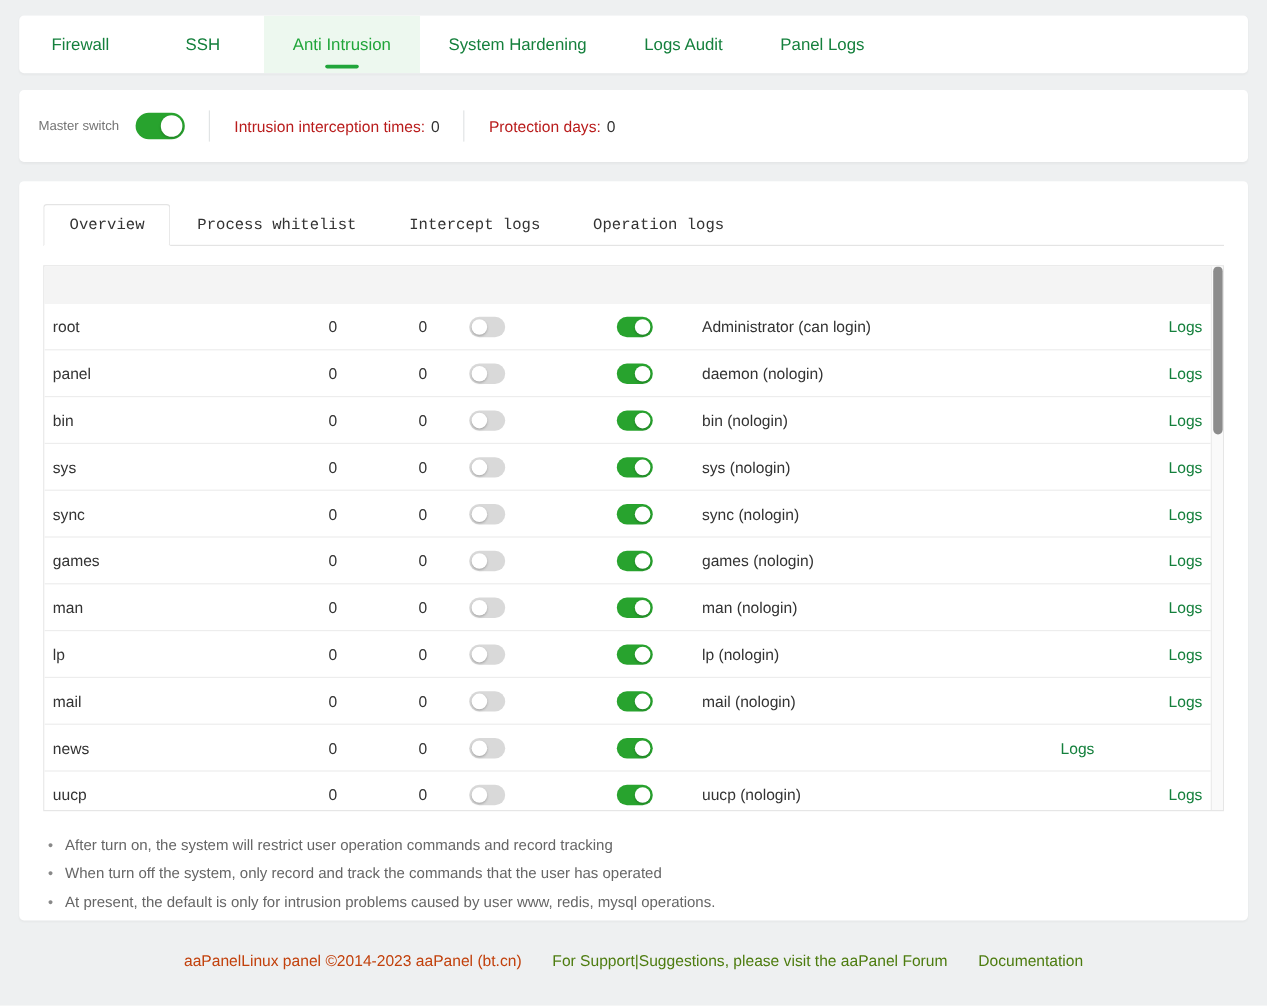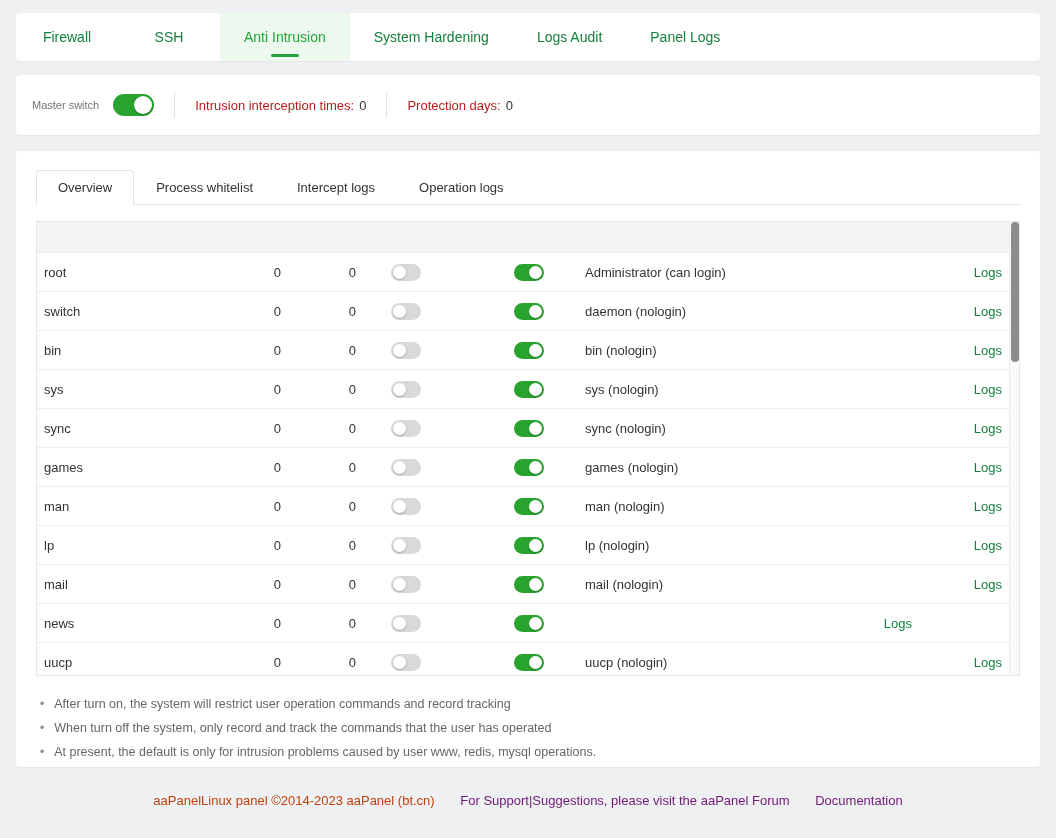--- a/index.html
+++ b/index.html
@@ -35,21 +35,21 @@
   .switch.off { background:#d9d9d9; }
   .switch::after { content:""; position:absolute; background:#fff; border-radius:50%; box-shadow:0 1px 2px rgba(0,0,0,.25); }
   .switch.lg::after { width:18px; height:18px; top:2px; }
   .switch.sm::after { width:13px; height:13px; top:2px; }
   .switch.on::after  { right:2px; }
   .switch.off::after { left:2px; }
 
   
   .main { height:616px; padding:18px 20px; }
   .inner-tabs { display:flex; border-bottom:1px solid #e4e4e4; }
-  .inner-tab { padding:9px 21px; font-size:13px; color:#333; cursor:pointer; position:relative; top:1px; border:1px solid transparent; }
+  .inner-tab { padding:9px 21px; font-size:13px; color:#333; cursor:pointer; position:relative; top:1px; border:1px solid transparent;font-family:Liberation Mono, monospace; }
   .inner-tab.active { background:#fff; border:1px solid #e4e4e4; border-bottom:1px solid #fff; border-radius:3px 3px 0 0; }
 
   
   .table-box { margin-top:16px; height:455px; border:1px solid #e6e6e6; display:flex; overflow:hidden; }
   .table-main { flex:1; overflow:hidden; }
   .thead, .tr { display:grid; grid-template-columns:192px 52px 75px 145px 84px 1fr 90px; align-items:center; }
   .thead { background:#f4f4f4; height:30px; color:#4a4a4a; }
   .thead .th:nth-child(1) { padding-left:7px; }
   .thead .th:nth-child(2), .thead .th:nth-child(3) { text-align:right; }
   .thead .th:nth-child(4) { padding-left:35px; }
@@ -70,21 +70,21 @@
 
   
   .notes { margin-top:16px; }
   .note { display:flex; align-items:baseline; color:#666; font-size:12.5px; line-height:24px; }
   .note-bullet { color:#888; margin:0 10px 0 4px; font-size:12px; }
 
   
   .footer { margin-top:26px; text-align:center; font-size:13px; color:#333; }
   .footer a { text-decoration:none; }
   .footer .copyright { color:#c2410c; }
-  .footer .green-link { color:#701a75; margin-left:22px; cursor:pointer; }
+  .footer .green-link { color:#4d7c0f; margin-left:22px; cursor:pointer; }
 </style>
 </head>
 <body>
 
 <div class="wrap">
 
   <div class="card topbar">
     <div class="top-tab">
         <span>Firewall</span>
 
@@ -163,21 +163,21 @@
             </div>
             <div class="td c-log">
               <span class="switch sm on"></span>
             </div>
             <div class="td c-remark">Administrator (can login)</div>
             <div class="td c-operation">
               <a class="logs-link">Logs</a>
             </div>
           </div>
           <div class="tr">
-            <div class="td c-user">switch</div>
+            <div class="td c-user">panel</div>
             <div class="td c-total">0</div>
             <div class="td c-today">0</div>
             <div class="td c-protection">
               <span class="switch sm off"></span>
             </div>
             <div class="td c-log">
               <span class="switch sm on"></span>
             </div>
             <div class="td c-remark">daemon (nologin)</div>
             <div class="td c-operation">

